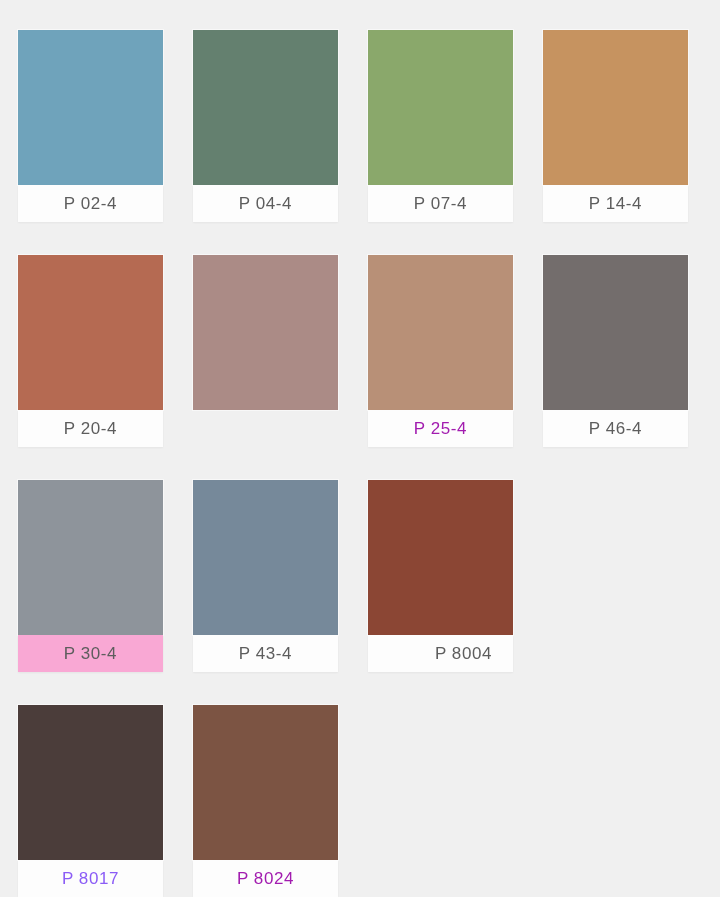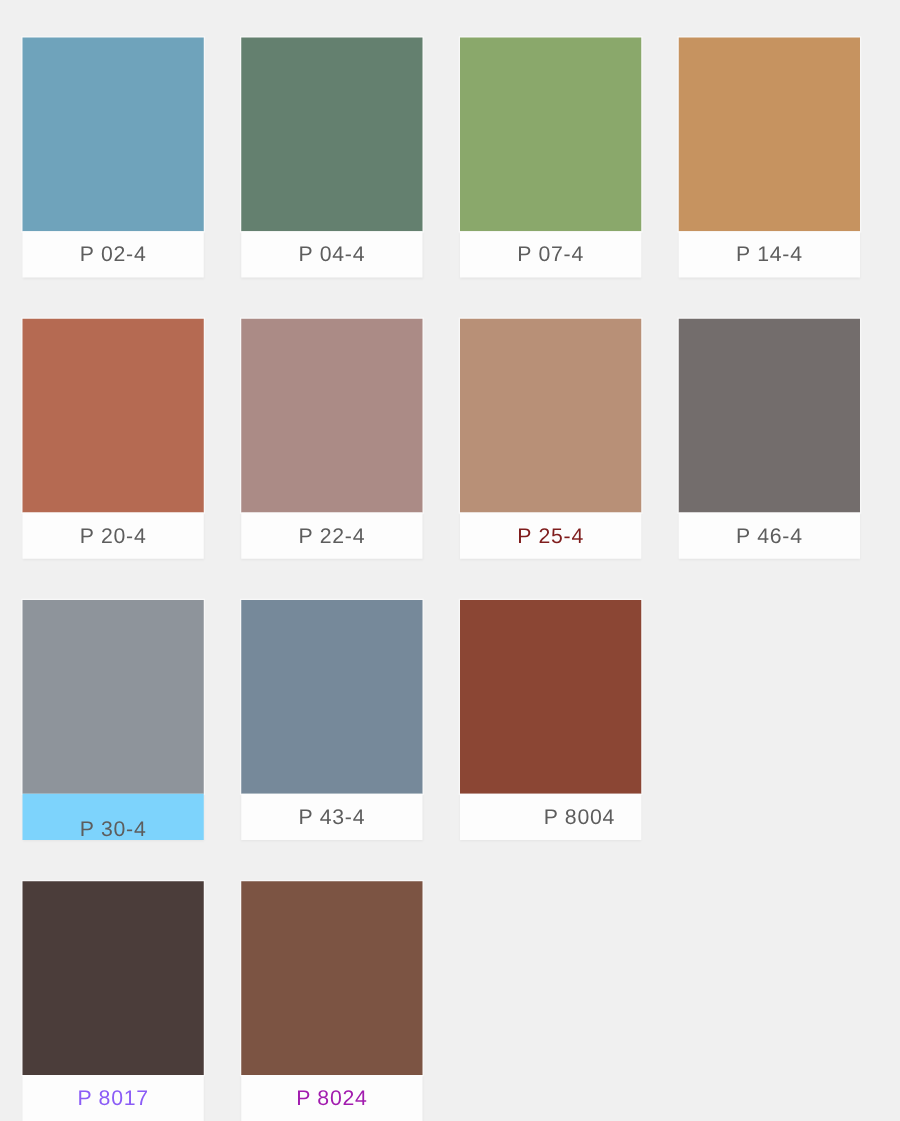--- a/index.html
+++ b/index.html
@@ -101,42 +101,39 @@
 
   <div class="swatch-row">
     <div class="swatch-card">
       <div class="swatch-color" style="background-color: rgb(181, 106, 82);"></div>
       <div class="swatch-label-strip" style="background-color: rgb(253, 253, 253);">
         <span class="swatch-label" style="color: rgb(93, 93, 93);">P 20-4</span>
       </div>
     </div>
     <div class="swatch-card">
       <div class="swatch-color" style="background-color: rgb(171, 139, 134);"></div>
-      <div class="swatch-label-strip" style="background-color: rgb(253, 253, 253);">
-        <span class="swatch-label" style="color: rgb(93, 93, 93);">P 22-4</span>
-      </div>
     </div>
     <div class="swatch-card">
       <div class="swatch-color" style="background-color: rgb(184, 144, 119);"></div>
       <div class="swatch-label-strip" style="background-color: rgb(253, 253, 253);">
-        <span class="swatch-label" style="color: #7f1d1d;">P 25-4</span>
+        <span class="swatch-label" style="color: #a21caf;">P 25-4</span>
       </div>
     </div>
     <div class="swatch-card">
       <div class="swatch-color" style="background-color: rgb(115, 109, 108);"></div>
       <div class="swatch-label-strip" style="background-color: rgb(253, 253, 253);">
         <span class="swatch-label" style="color: rgb(93, 93, 93);">P 46-4</span>
       </div>
     </div>
   </div>
 
   <div class="swatch-row">
     <div class="swatch-card">
       <div class="swatch-color" style="background-color: rgb(142, 148, 155);"></div>
-      <div class="swatch-label-strip" style="background-color: #7dd3fc; align-items: flex-end;">
+      <div class="swatch-label-strip" style="background-color: #f9a8d4;">
         <span class="swatch-label" style="color: rgb(93, 93, 93);">P 30-4</span>
       </div>
     </div>
     <div class="swatch-card">
       <div class="swatch-color" style="background-color: rgb(118, 137, 154);"></div>
       <div class="swatch-label-strip" style="background-color: rgb(253, 253, 253);">
         <span class="swatch-label" style="color: rgb(93, 93, 93);">P 43-4</span>
       </div>
     </div>
     <div class="swatch-card">

